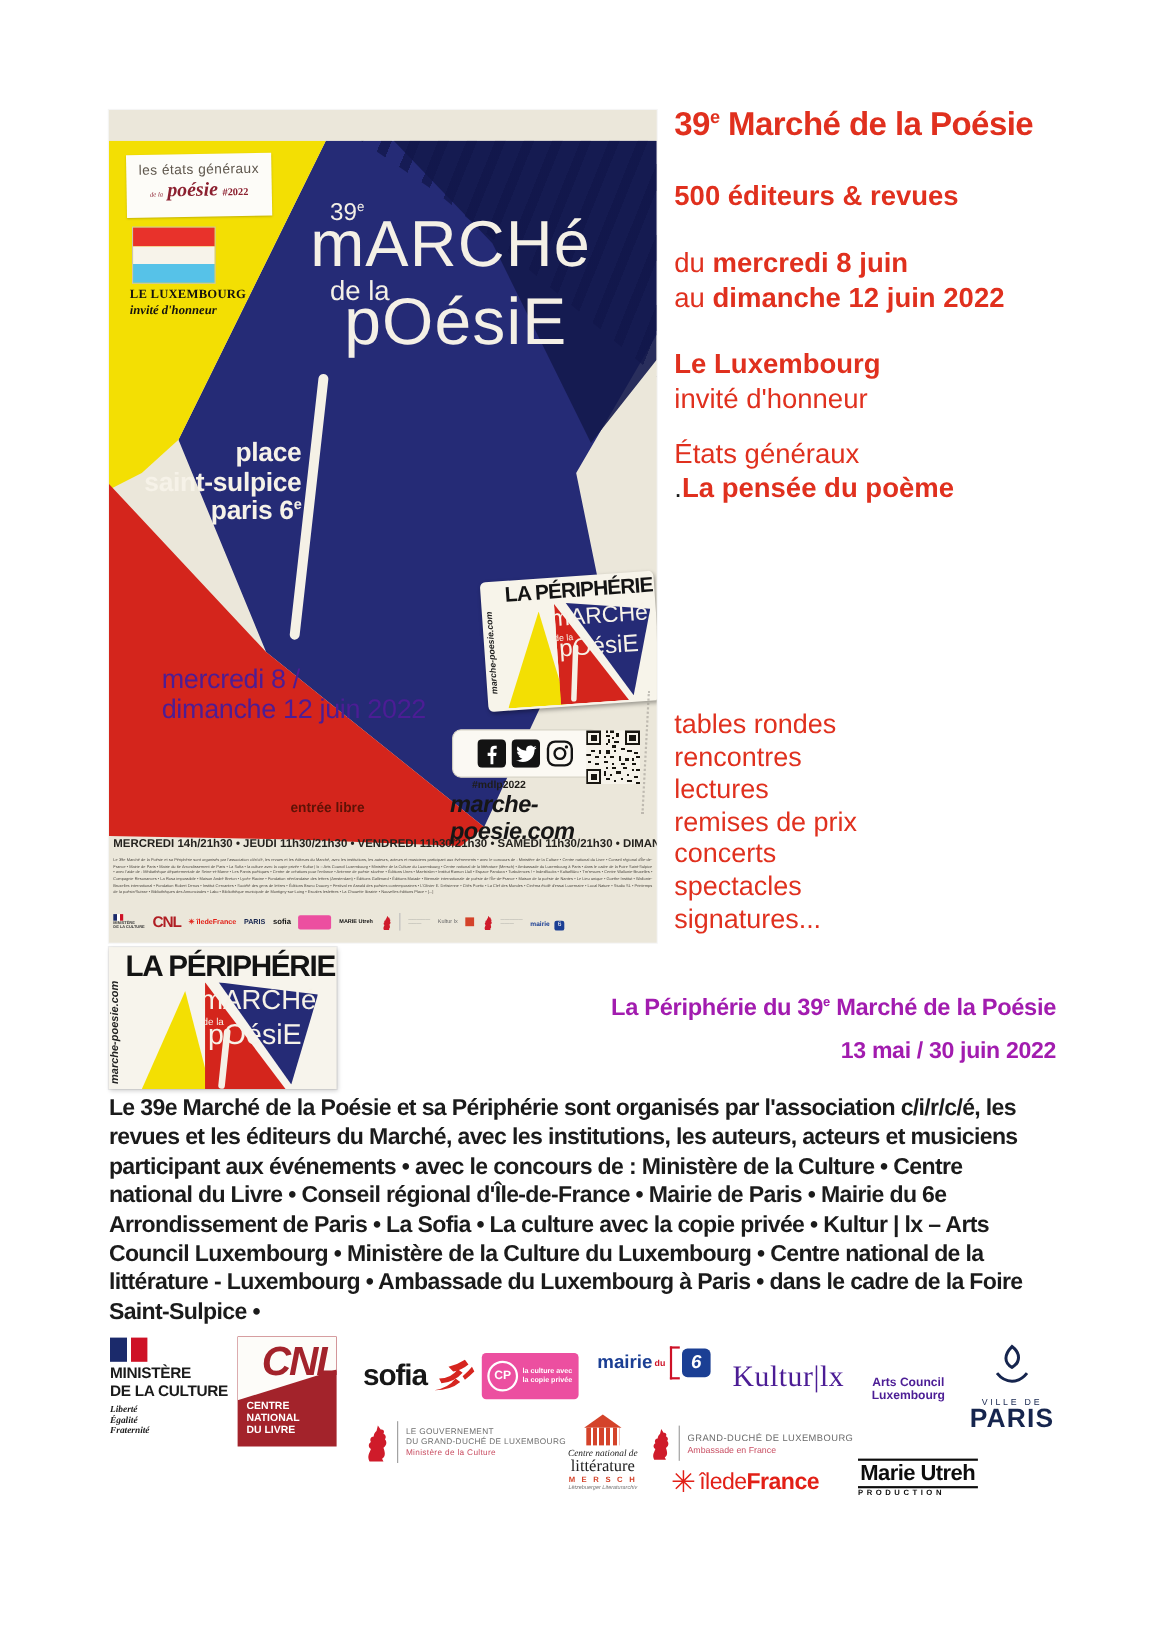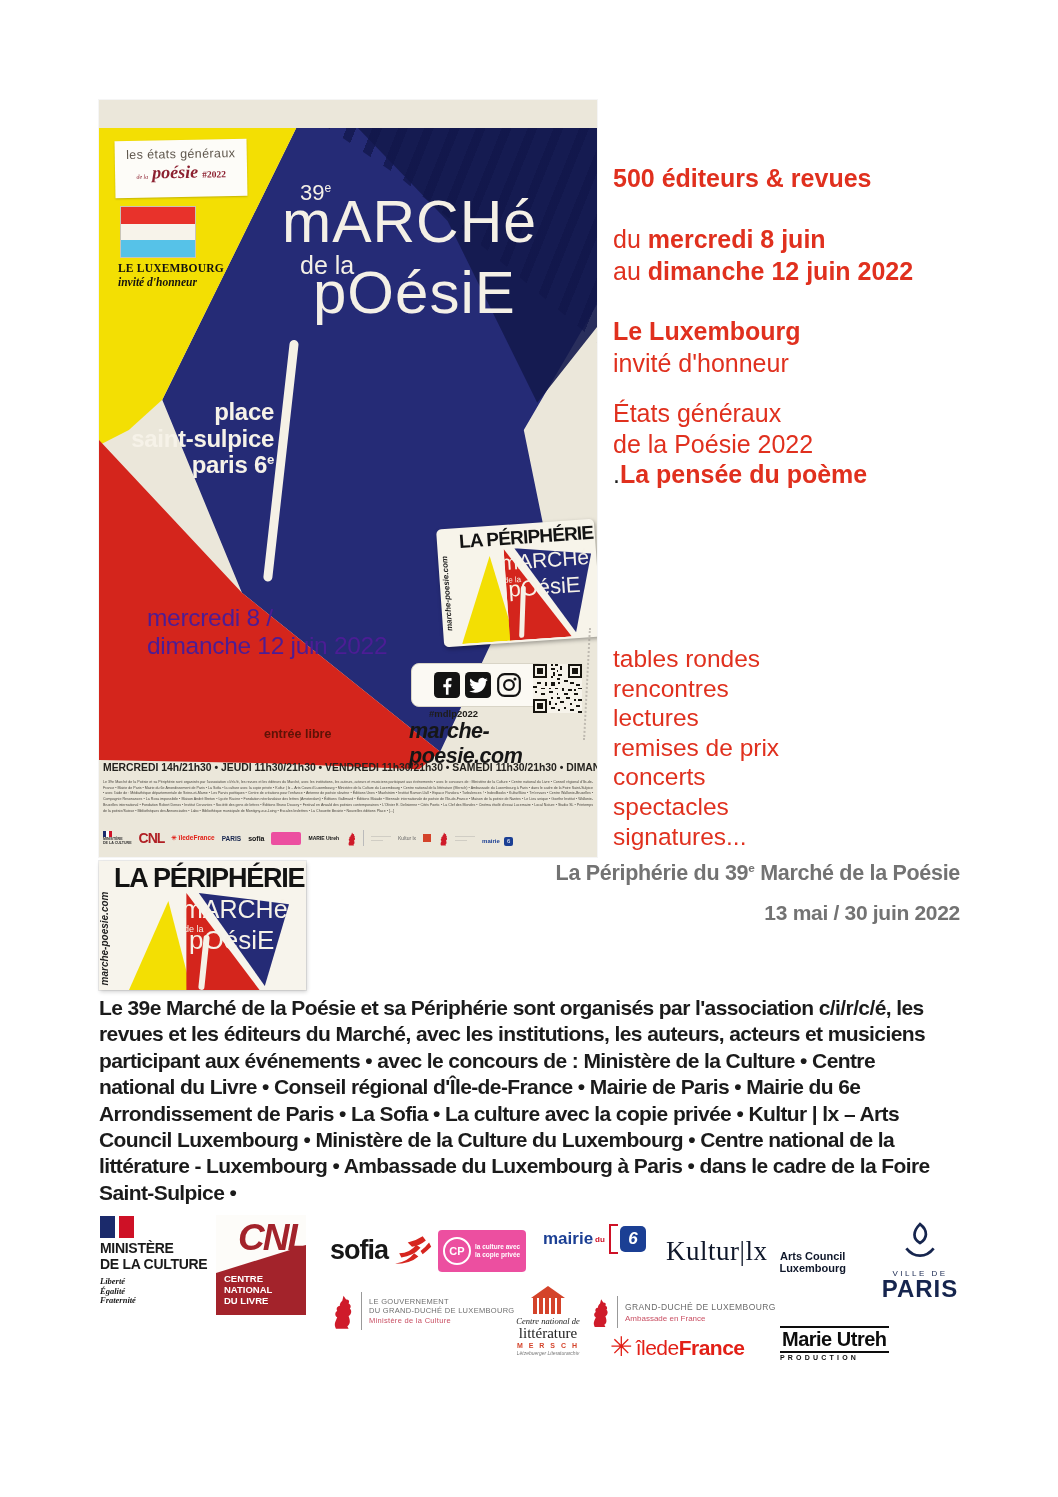--- a/index.html
+++ b/index.html
@@ -88,21 +88,21 @@
   
   .red{color:#e0301e;}
   .rc-title{left:613px;top:97px;font-size:30px;font-weight:bold;letter-spacing:-0.5px;}
   .rc-sub{left:613px;top:164px;font-size:25px;font-weight:bold;}
   .rc-dates{left:613px;top:224px;font-size:25px;line-height:31.6px;}
   .rc-lux{left:613px;top:315px;font-size:25px;line-height:32px;}
   .rc-etats{left:613px;top:398px;font-size:25px;line-height:30.6px;}
   .dot-black{color:#1a1a1a;}
   .rc-events{left:613px;top:644px;font-size:24.5px;line-height:29.6px;}
 
-  .bl{color:#737373;}
+  .bl{color:#a21caf;margin-top:43px;}
   .per-head{left:500px;top:861px;width:460px;text-align:right;font-size:21.5px;font-weight:bold;letter-spacing:-0.3px;}
   .per-dates{left:500px;top:901px;width:460px;text-align:right;font-size:21px;font-weight:bold;line-height:23.5px;letter-spacing:-0.3px;}
 
   
   .pp{left:99px;top:861px;width:207px;height:129px;background:#f7f4ec;box-shadow:0 0 0 1px rgba(0,0,0,.07),1px 2px 4px rgba(0,0,0,.18);overflow:hidden;}
   .pp-title{position:absolute;left:15px;top:2px;font-size:27px;font-weight:bold;color:#131313;letter-spacing:-1.2px;white-space:nowrap;}
   .pp-site{position:absolute;left:-41px;top:72px;font-size:10px;font-weight:bold;font-style:italic;color:#222;transform:rotate(-90deg);white-space:nowrap;}
 
   
   .paragraph{left:99px;top:995px;width:856px;font-size:21px;line-height:26.4px;font-weight:bold;color:#1b1b1b;
@@ -120,21 +120,21 @@
   .lg-sofia{left:330px;top:1234px;display:flex;align-items:center;gap:4px;}
   .lg-sofia-t{font-size:27px;font-weight:bold;color:#171717;letter-spacing:-1px;}
   .lg-cp{left:438px;top:1230px;width:88px;height:42px;background:#ec4fa0;border-radius:4px;display:flex;align-items:center;padding:0 5px;box-sizing:border-box;gap:4px;}
   .lg-cp-c{width:24px;height:24px;border:2px solid #fff;border-radius:50%;color:#fff;font-size:11px;font-weight:bold;text-align:center;line-height:24px;flex:none;}
   .lg-cp-t{font-size:6.5px;font-weight:bold;color:#fff;line-height:8px;}
   .lg-m6{left:543px;top:1224px;display:flex;align-items:center;gap:2px;}
   .lg-m6-w{font-size:17px;font-weight:bold;color:#1b3f94;}
   .lg-m6-du{font-size:8px;color:#ce1126;font-weight:bold;}
   .lg-m6-br{width:7px;height:26px;border:2.5px solid #ce1126;border-right:none;margin-left:2px;}
   .lg-m6-n{width:26px;height:26px;background:#1b3f94;border-radius:5px;color:#fff;font-size:17px;font-weight:bold;font-style:italic;text-align:center;line-height:26px;}
-  .lg-kx{left:666px;top:1236px;display:flex;align-items:baseline;gap:12px;color:#0f172a;}
+  .lg-kx{left:666px;top:1236px;display:flex;align-items:baseline;gap:25px;color:#4c1d95;}
   .lg-kx-n{font-family:"Liberation Serif",serif;font-size:27px;letter-spacing:.5px;}
   .lg-kx-s{font-size:11px;font-weight:bold;line-height:12px;text-align:center;}
   .lg-vp{left:880px;top:1220px;width:80px;text-align:center;color:#16254e;}
   .lg-vp-vd{font-size:8px;letter-spacing:2.5px;margin-top:1px;}
   .lg-vp-p{font-size:24px;font-weight:bold;letter-spacing:1px;line-height:22px;}
   .lg-gv{left:328px;top:1292px;display:flex;align-items:center;gap:7px;}
   .lg-vline{width:1px;height:38px;background:#999;}
   .lg-gv-t{font-size:7.5px;color:#6f6f6f;line-height:9.5px;letter-spacing:.3px;}
   .lg-gv-m{color:#c94f63;}
   .lg-cm{left:505px;top:1286px;width:86px;text-align:center;}
@@ -318,32 +318,32 @@
       <div class="s-kultur">Kultur lx</div>
       <div class="s-house"></div>
       <svg class="lion" width="10" height="15" viewBox="0 0 20 30">
           <path fill="#cf1b2a" d="M6 29c-2-4 0-6 1-9-2-1-2-4 0-5-1-2 0-4 2-4 0-2 1-3 2-4l1-4 2 3c2 0 3 1 2 3 2 1 2 3 1 4 2 2 1 5-1 6 1 3 2 6-1 8l1 2z"></path>
         </svg>
       <div class="s-gray">—————<br>———</div>
       <div><span class="s-mairie">mairie</span> <span class="s-six">6</span></div>
     </div>
   </div>
 
+  <div class="abs rc-title red"><span>39</span><sup class="sp">e</sup><span> Marché de la Poésie</span></div>
   <div class="abs rc-sub red">500 éditeurs &amp; revues</div>
   <div class="abs rc-dates red">
     <div><span>du </span><b>mercredi 8 juin</b></div>
     <div><span>au </span><b>dimanche 12 juin 2022</b></div>
   </div>
   <div class="abs rc-lux red">
     <div><b>Le Luxembourg</b></div>
     <div>invité d'honneur</div>
   </div>
   <div class="abs rc-etats red">
     <div>États généraux</div>
-    <div>de la Poésie 2022</div>
     <div><span class="dot-black">.</span><b>La pensée du poème</b></div>
   </div>
   <div class="abs rc-events red">
     <div>tables rondes</div>
     <div>rencontres</div>
     <div>lectures</div>
     <div>remises de prix</div>
     <div>concerts</div>
     <div>spectacles</div>
     <div>signatures...</div>

